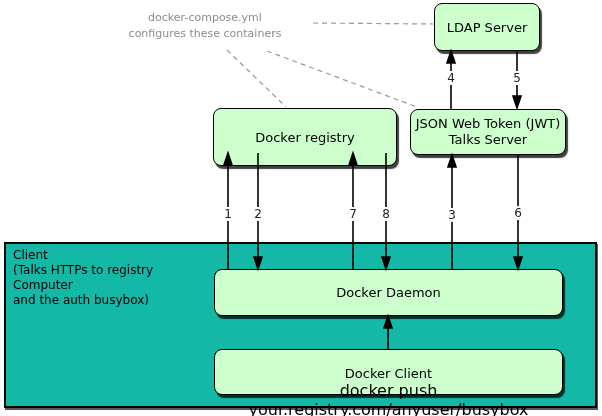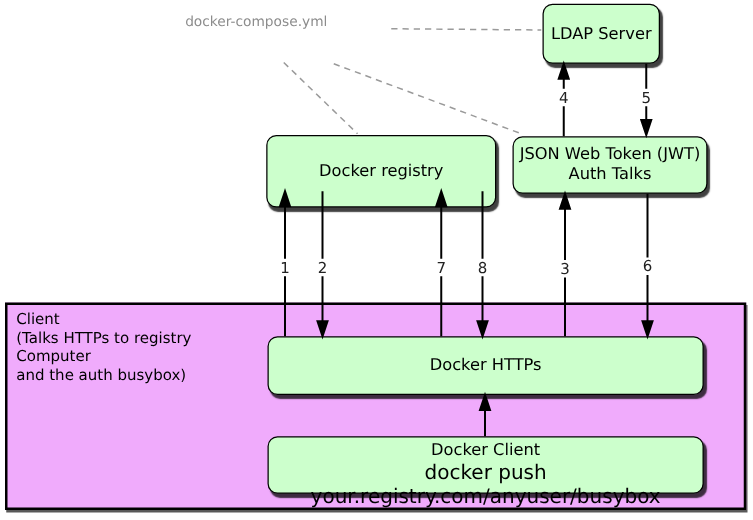--- a/index.html
+++ b/index.html
@@ -8,40 +8,40 @@
     position:relative;width:602px;height:416px;background:#ffffff;
     font-family:"DejaVu Sans","Liberation Sans",sans-serif;color:#000;
     overflow:hidden;
   }
   .note{
     position:absolute;left:80px;top:10px;width:250px;text-align:center;
     color:#8c8c8c;font-size:11px;line-height:16px;z-index:2;
   }
   .client-computer{
     position:absolute;left:4px;top:242px;width:593px;height:166px;
-    background:#f0abfc;border:2px solid #000;
+    background:#14b8a6;border:2px solid #000;
     box-shadow:1px 2px 0 rgba(0,0,0,0.65);z-index:1;
   }
   .cc-label{
     position:absolute;left:7px;top:4px;font-size:12px;line-height:15px;color:#000;
   }
   .node{
     position:absolute;background:#ccffcc;border:1.7px solid #000;border-radius:8px;
     box-shadow:2px 3px 1px rgba(0,0,0,0.75);
     display:flex;align-items:center;justify-content:center;text-align:center;
     font-size:13px;z-index:3;
   }
   .node.multiline{flex-direction:column;line-height:16px;justify-content:center;}
-  #node-ldap{left:434px;top:3px;width:94px;height:48px;}
+  #node-ldap{left:434px;top:3px;width:106px;height:48px;}
   #node-registry{left:213px;top:108px;width:184px;height:58px;}
   #node-jwt{left:410px;top:109px;width:156px;height:46px;}
   #node-daemon{left:214px;top:269px;width:349px;height:47px;}
   #node-client{
     left:214px;top:349px;width:349px;height:46px;
-    flex-direction:column;justify-content:space-between;padding:3px 0 5px;
+    flex-direction:column;justify-content:space-between;padding:16px 0 5px;
   }
   #node-client .cmd{font-size:16px;}
   .wires{position:absolute;left:0;top:0;z-index:5;pointer-events:none;}
   .edge-label{
     position:absolute;transform:translate(-50%,-50%);background:#ffffff;
     padding:0 3px;font-size:12px;color:#222;z-index:6;
   }
   #lbl-e1{left:228px;top:214px;}
   #lbl-e2{left:258px;top:214px;}
   #lbl-e3{left:452px;top:215px;}
@@ -51,20 +51,21 @@
   #lbl-e7{left:353px;top:214px;}
   #lbl-e8{left:386px;top:214px;}
 </style>
 </head>
 <body>
 
 <div class="canvas">
 
   <div class="note">
     <div>docker-compose.yml</div>
+    <div>configures these containers</div>
   </div>
 
   <div class="client-computer">
     <div class="cc-label">
       <div>Client</div>
       <div>(Talks HTTPs to registry</div>
       <div>Computer</div>
       <div>and the auth busybox)</div>
     </div>
   </div>
@@ -72,25 +73,25 @@
   <div class="node" id="node-ldap">
     <span>LDAP Server</span>
   </div>
 
   <div class="node" id="node-registry">
     <span>Docker registry</span>
   </div>
 
   <div class="node multiline" id="node-jwt">
     <span>JSON Web Token (JWT)</span>
-    <span>Auth Talks</span>
+    <span>Talks Server</span>
   </div>
 
   <div class="node" id="node-daemon">
-    <span>Docker HTTPs</span>
+    <span>Docker Daemon</span>
   </div>
 
   <div class="node" id="node-client">
     <span>Docker Client</span>
     <span class="cmd">docker push your.registry.com/anyuser/busybox</span>
   </div>
 
   <svg class="wires" width="602" height="416" viewBox="0 0 602 416">
 
     <g stroke="#9a9a9a" stroke-width="1.2" stroke-dasharray="5,4">

